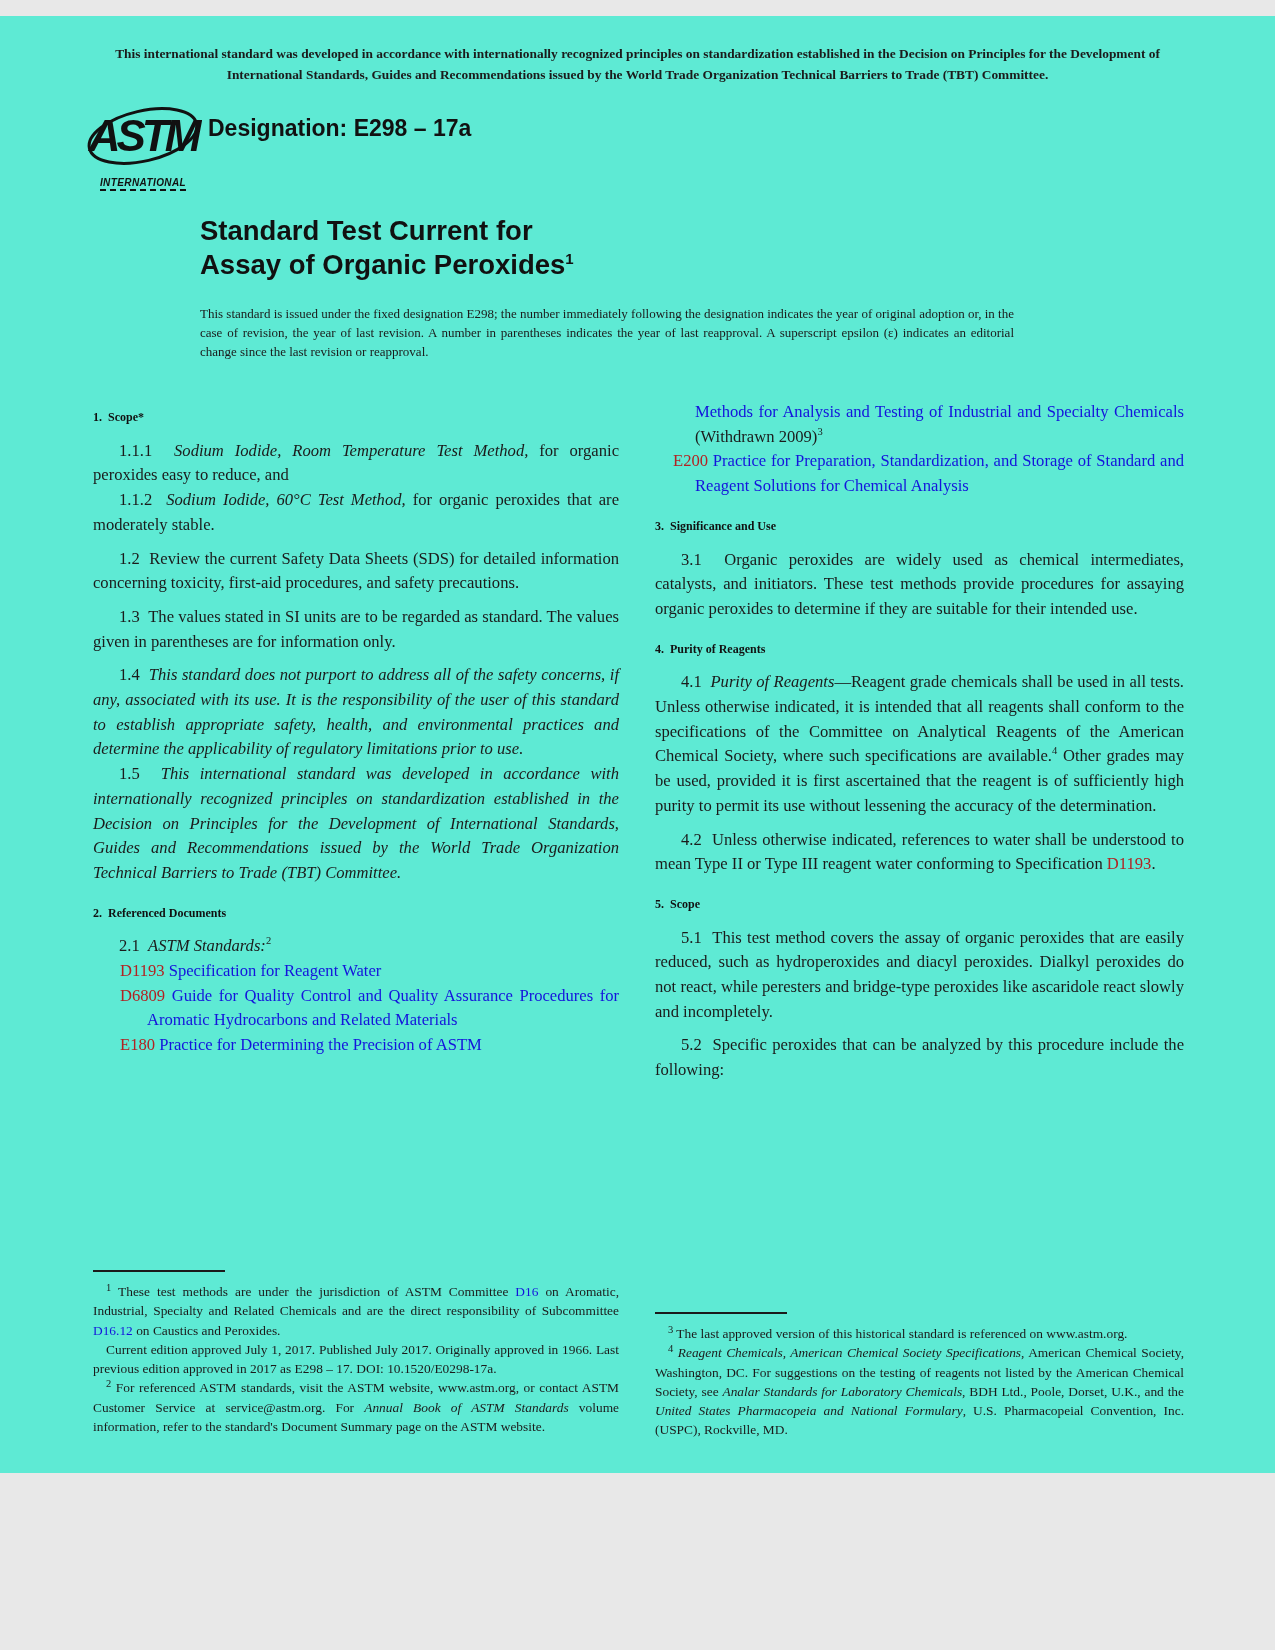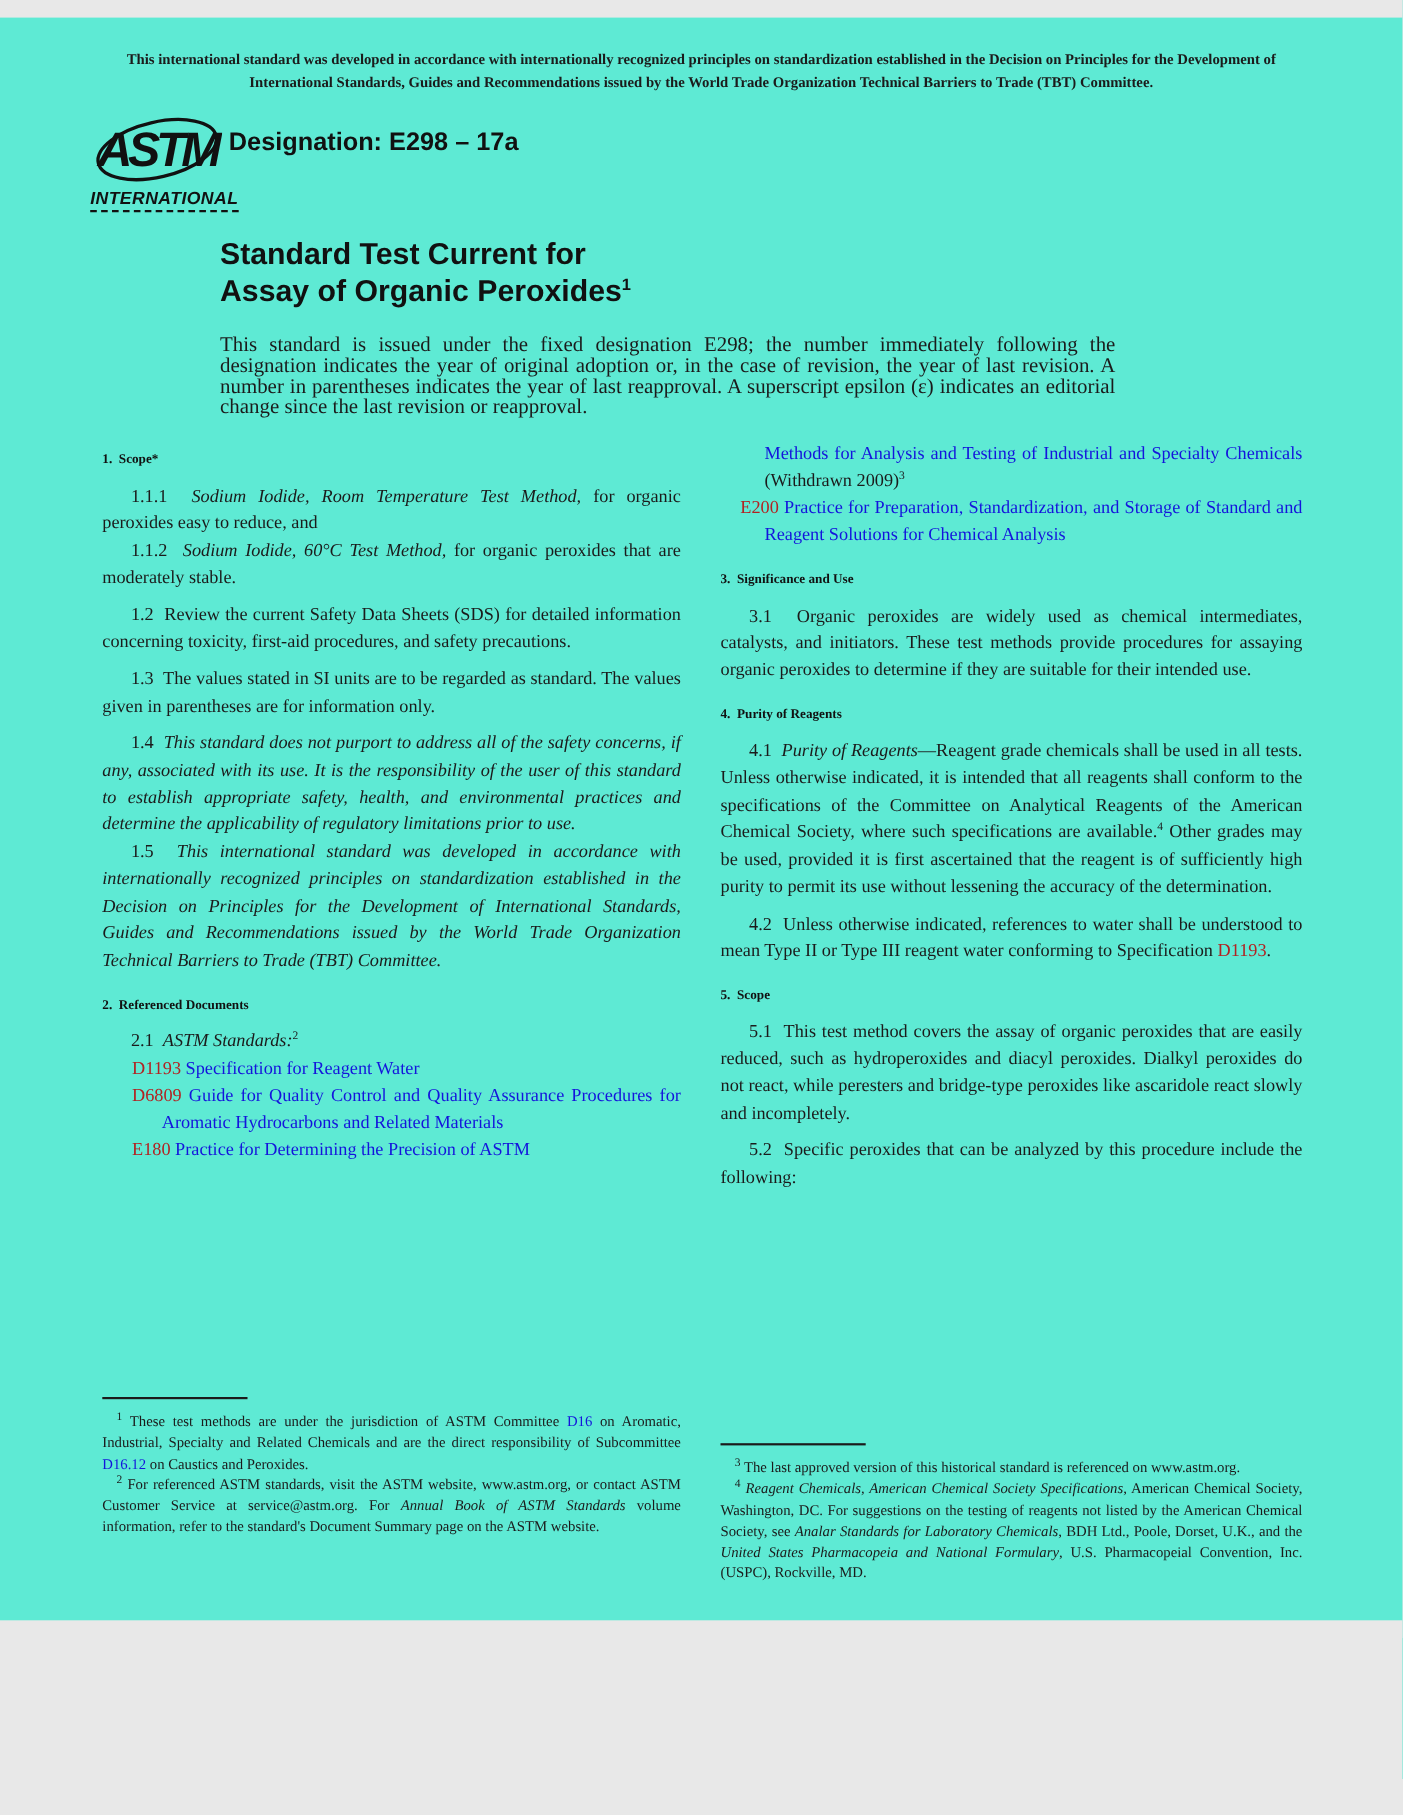--- a/index.html
+++ b/index.html
@@ -6,28 +6,28 @@
   .page{
     position:relative;width:1275px;height:1457px;margin:16px auto;background:#5eead4;
     color:#1b1b1b;font-family:"Liberation Serif","DejaVu Serif",serif;overflow:hidden;
   }
   
   .wto-notice{position:absolute;left:90px;top:27px;width:1095px;text-align:center;
     font-weight:bold;font-size:13.4px;line-height:21px;}
   .logo{position:absolute;left:82px;top:84px;width:122px;text-align:center;}
   .logo svg{display:block;margin:0 auto;}
   .logo-intl{display:inline-block;font-family:"Liberation Sans",sans-serif;font-style:italic;
-    font-weight:bold;font-size:16px;letter-spacing:.4px;border-bottom:2px dashed #111;
+    font-weight:bold;font-size:10px;letter-spacing:.4px;border-bottom:2px dashed #111;
     padding-bottom:1px;margin-top:-7px;color:#111;text-align:right;}
   .designation{position:absolute;left:208px;top:99px;font-family:"Liberation Sans",sans-serif;
     font-weight:bold;font-size:23px;color:#111;text-align:right;}
   .title{position:absolute;left:200px;top:198px;font-family:"Liberation Sans",sans-serif;
     font-weight:bold;font-size:27.5px;line-height:34px;color:#111;}
   .title sup{font-size:15px;line-height:0;}
-  .issue-note{position:absolute;left:200px;top:289px;width:814px;font-size:19px;
+  .issue-note{position:absolute;left:200px;top:289px;width:814px;font-size:13px;
     line-height:18.8px;text-align:justify;}
   
   .col{position:absolute;top:384px;font-size:16.6px;line-height:24.7px;text-align:justify;}
   .col-left{left:93px;width:526px;}
   .col-right{left:655px;width:529px;}
   h2.sec{font-size:12px;font-weight:bold;margin:15px 0 9px 0;text-align:left;color:#111;}
   h2.sec.first{margin-top:5px;}
   .col p{margin:0;text-indent:26px;}
   .col p.sp{margin-top:9px;}
   .ref{margin:0;padding-left:54px;text-indent:-27px;}
@@ -98,20 +98,21 @@
     </div>
     <div class="ref">
       <span class="link-red">E180</span>
       <span class="link-blue">Practice for Determining the Precision of ASTM</span>
     </div>
   </div>
 
   <div class="fnblock fn-left">
     <div class="fn-rule"></div>
     <p class="fn"><sup>1</sup><span> These test methods are under the jurisdiction of ASTM Committee </span><span class="link-blue">D16</span><span> on Aromatic, Industrial, Specialty and Related Chemicals and are the direct responsibility of Subcommittee </span><span class="link-blue">D16.12</span><span> on Caustics and Peroxides.</span></p>
+    <p class="fn">Current edition approved July 1, 2017. Published July 2017. Originally approved in 1966. Last previous edition approved in 2017 as E298 – 17. DOI: 10.1520/E0298-17a.</p>
     <p class="fn"><sup>2</sup><span> For referenced ASTM standards, visit the ASTM website, www.astm.org, or contact ASTM Customer Service at service@astm.org. For </span><i>Annual Book of ASTM Standards</i><span> volume information, refer to the standard's Document Summary page on the ASTM website.</span></p>
   </div>
 
   <div class="col col-right">
     <div class="ref-cont">
       <span class="link-blue">Methods for Analysis and Testing of Industrial and Specialty Chemicals</span><span> (Withdrawn 2009)</span><sup>3</sup>
     </div>
     <div class="ref">
       <span class="link-red">E200</span>
       <span class="link-blue">Practice for Preparation, Standardization, and Storage of Standard and Reagent Solutions for Chemical Analysis</span>

